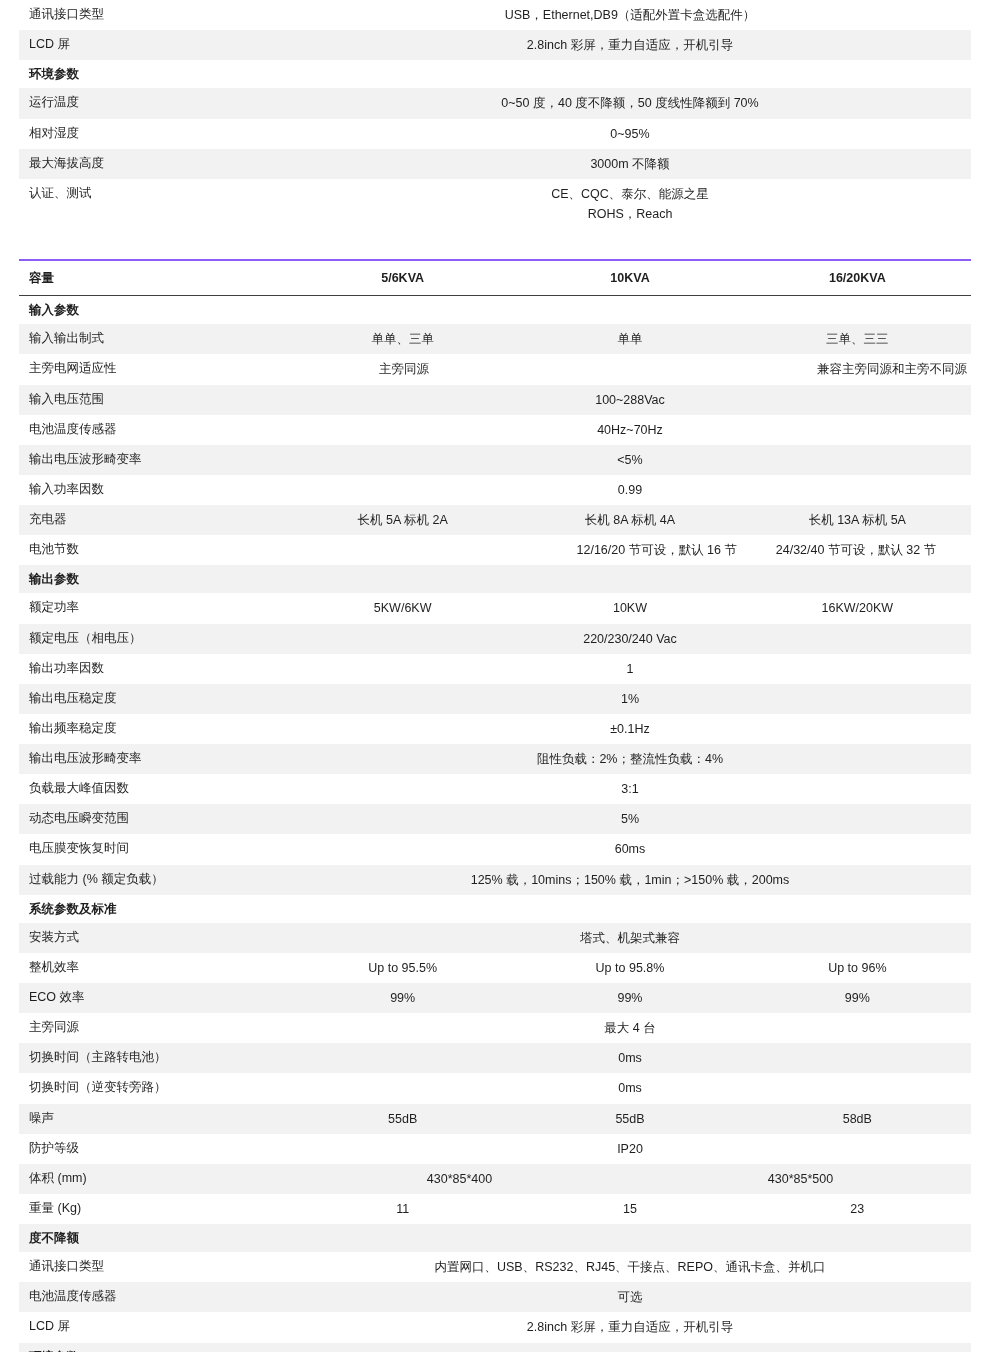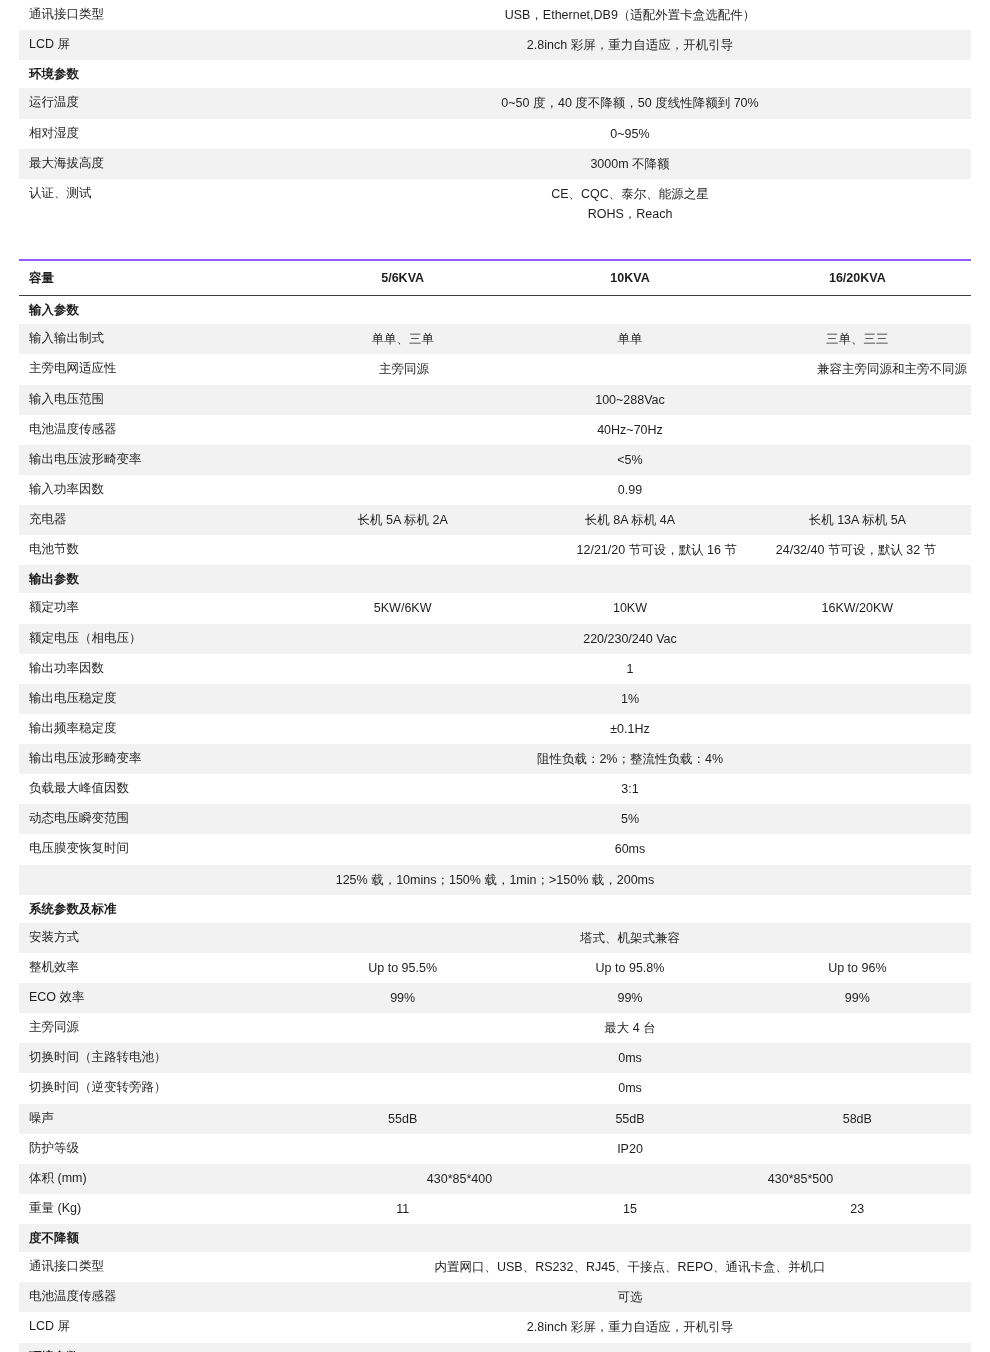--- a/index.html
+++ b/index.html
@@ -287,21 +287,21 @@
                 <div>长机 13A 标机 5A</div>
               </div>
             </div>
           </div>
         </div>
         <div class="row">
           <div class="label">电池节数</div>
           <div class="cells">
             <div class="cell span2">
               <div class="multiline">
-                <div>12/21/20 节可设，默认 16 节</div>
+                <div>12/16/20 节可设，默认 16 节</div>
               </div>
             </div>
             <div class="cell">
               <div class="multiline">
                 <div>24/32/40 节可设，默认 32 节</div>
               </div>
             </div>
           </div>
         </div>
         <div class="row alt section">
@@ -408,20 +408,21 @@
           <div class="label">电压膜变恢复时间</div>
           <div class="cells">
             <div class="cell span3">
               <div class="multiline">
                 <div>60ms</div>
               </div>
             </div>
           </div>
         </div>
         <div class="row alt">
+          <div class="label">过载能力 (% 额定负载）</div>
           <div class="cells">
             <div class="cell span3">
               <div class="multiline">
                 <div>125% 载，10mins；150% 载，1min；&gt;150% 载，200ms</div>
               </div>
             </div>
           </div>
         </div>
         <div class="row section">
           <div class="label">系统参数及标准</div>

